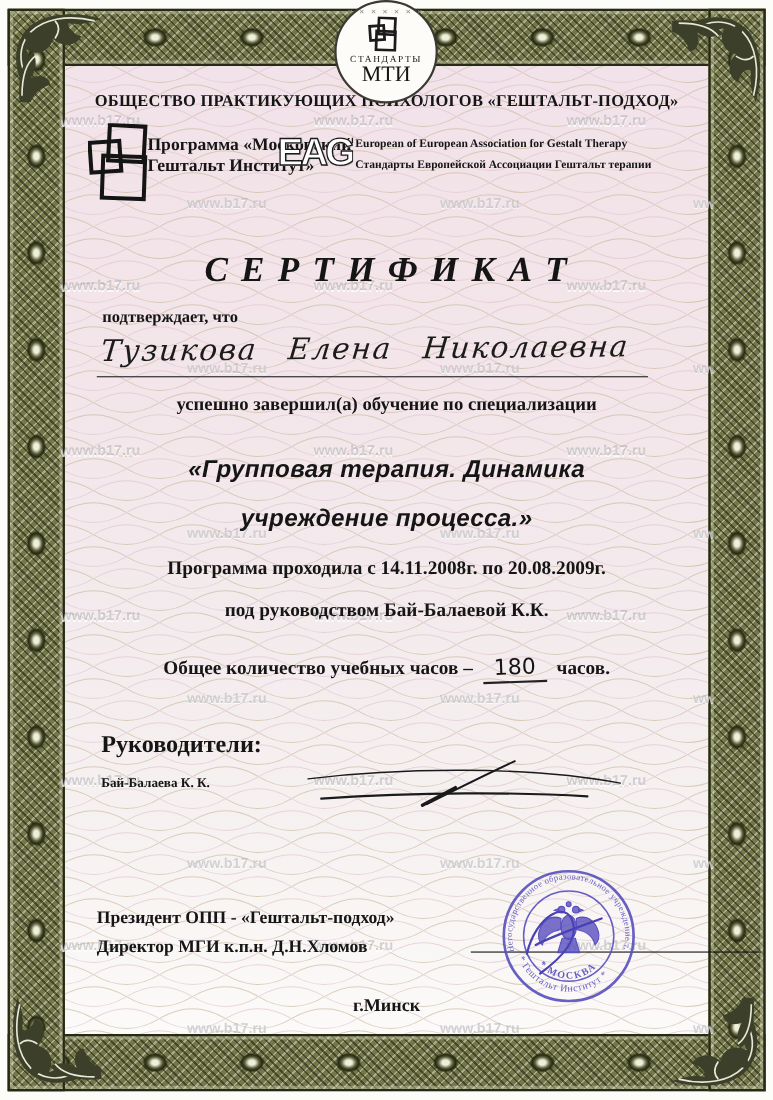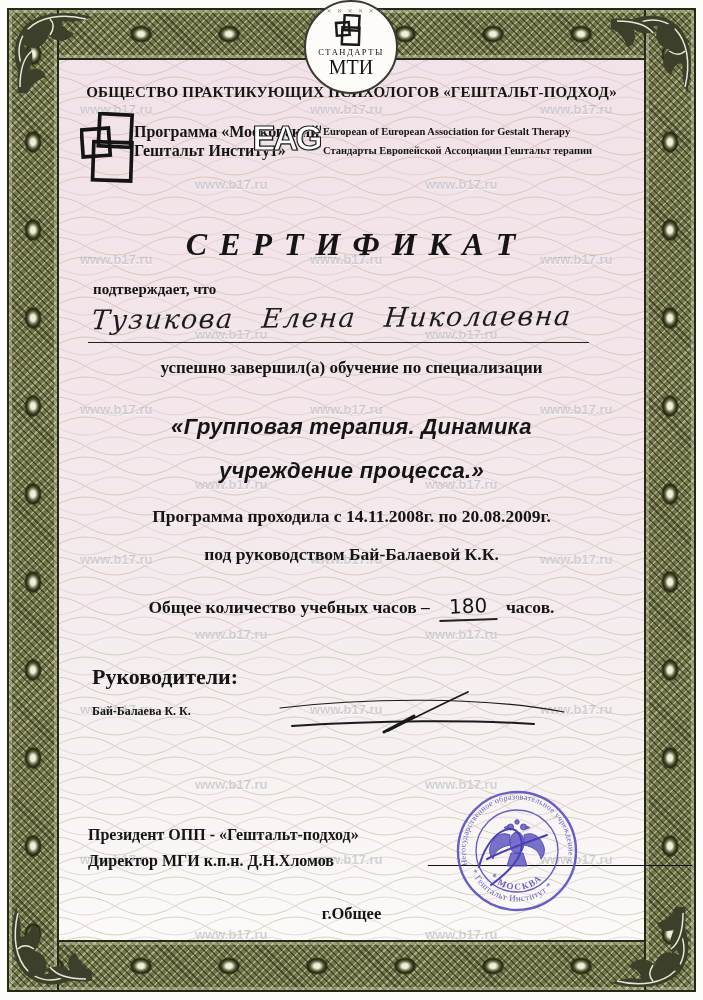--- a/index.html
+++ b/index.html
@@ -25,21 +25,21 @@
   .corner{position:absolute;width:90px;height:90px;z-index:2;}
   .corner.tl{left:6px;top:7px;} .corner.tr{right:6px;top:7px;transform:rotate(90deg);}
   .corner.br{right:6px;bottom:7px;transform:rotate(180deg);} .corner.bl{left:6px;bottom:7px;transform:rotate(270deg);}
   .lf-d{fill:#3c402a;} .lf-l{fill:none;stroke:#e8e8d4;stroke-width:1.5px;}
   
   .inner{position:absolute;left:55px;top:56px;width:593px;height:888px;overflow:hidden;
          background:linear-gradient(#f2e2e9,#f3e6ea 35%,#f4ecee 62%,#f7f3f2 82%,#fcfbf9);}
   .waves{position:absolute;left:0;top:0;opacity:.65;}
   .wv1{fill:none;stroke:#c8ba9c;stroke-width:1;}
   .wv2{fill:none;stroke:#e0c3cf;stroke-width:1;}
-  .wm-layer{position:absolute;inset:0;z-index:1;margin-left:25px;}
+  .wm-layer{position:absolute;inset:0;z-index:1;}
   .wm{position:absolute;font-family:"Liberation Sans",sans-serif;font-weight:bold;font-size:13px;
       color:rgba(140,140,145,.38);text-shadow:0 1px 0 rgba(255,255,255,.75);white-space:nowrap;}
   
   .content{position:absolute;inset:0;z-index:3;}
   .abs{position:absolute;}
   .ctr{left:0;right:0;text-align:center;}
   .society{top:84px;font-size:15px;font-weight:bold;letter-spacing:.2px;}
   .prog{left:134px;top:122px;font-size:16px;font-weight:bold;line-height:19px;}
   .stds{left:323px;top:122px;font-size:10.5px;font-weight:bold;line-height:19px;width:300px;}
   .title{top:226px;font-size:32px;font-weight:bold;font-style:italic;letter-spacing:2px;}
@@ -283,21 +283,21 @@
       <path class="sig-ink" stroke-width="3" d="M112,46 L142,30"></path>
     </svg>
 
     <div class="abs president">
       <div>Президент ОПП - «Гештальт-подход»</div>
       <div>Директор МГИ к.п.н. Д.Н.Хломов</div>
     </div>
 
     <div class="abs sigline"></div>
 
-    <div class="abs ctr city">г.Общее</div>
+    <div class="abs ctr city">г.Минск</div>
   </div>
 
   <svg class="stamp" width="126" height="126" viewBox="-63 -63 126 126">
     <defs>
       <path id="arcTop" d="M -49.5 14 A 51.5 51.5 0 1 1 49.5 14"></path>
       <path id="arcBottom" d="M -46 20 A 50 50 0 0 0 46 20"></path>
       <path id="arcCity" d="M -27 26 A 35 35 0 0 0 27 26"></path>
     </defs>
     <g stroke="#584fbe" fill="none" opacity="0.9">
       <circle r="59" stroke-width="2.4"></circle>

